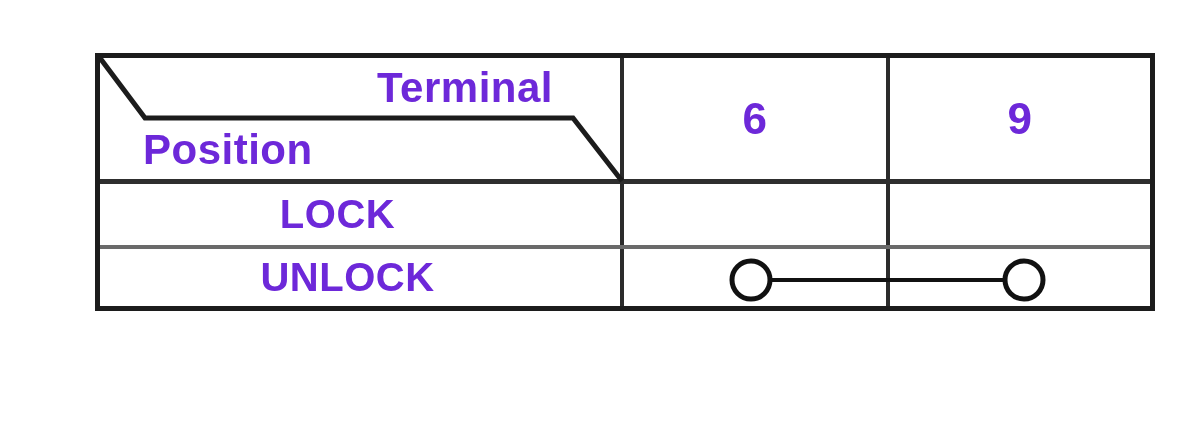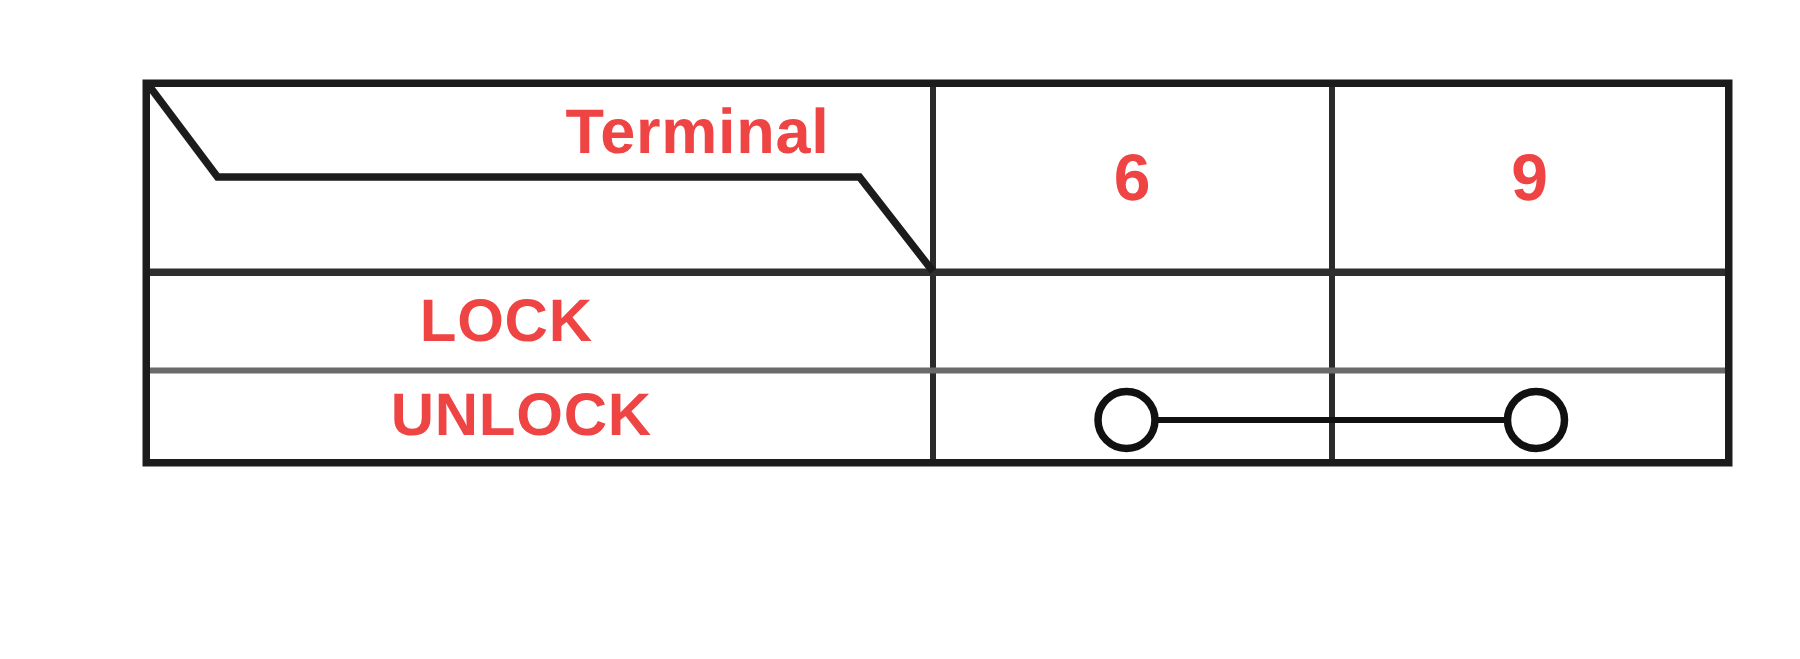--- a/index.html
+++ b/index.html
@@ -6,21 +6,21 @@
     margin: 0;
     padding: 0;
     background: #ffffff;
   }
   .canvas {
     position: relative;
     width: 1200px;
     height: 381px;
     background: #ffffff;
     font-family: "Liberation Sans", sans-serif;
-    color: #ef4444;
+    color: #6d28d9;
     overflow: hidden;
   }
   .table-wrap {
     position: absolute;
     left: 95px;
     top: 53px;
     width: 1060px;
     height: 258px;
     border: 5px solid #1c1c1c;
     box-sizing: border-box;
@@ -120,20 +120,21 @@
       <svg class="overlay-svg" viewBox="0 0 1050 248">
         <polyline points="0,0 45,60 473,60 522,123" fill="none" stroke="#1c1c1c" stroke-width="5"></polyline>
         <g>
           <line x1="651" y1="222" x2="924" y2="222" stroke="#111111" stroke-width="4"></line>
           <circle cx="651" cy="222" r="19" fill="#ffffff" stroke="#111111" stroke-width="5"></circle>
           <circle cx="924" cy="222" r="19" fill="#ffffff" stroke="#111111" stroke-width="5"></circle>
         </g>
       </svg>
 
       <div class="cell-label terminal-label">Terminal</div>
+      <div class="cell-label position-label">Position</div>
 
       <div class="cell-label col-head c6">6</div>
       <div class="cell-label col-head c9">9</div>
 
       <div class="cell-label row-label lock">LOCK</div>
       <div class="cell-label row-label unlock">UNLOCK</div>
 
     </div>
   </div>
 </div>

